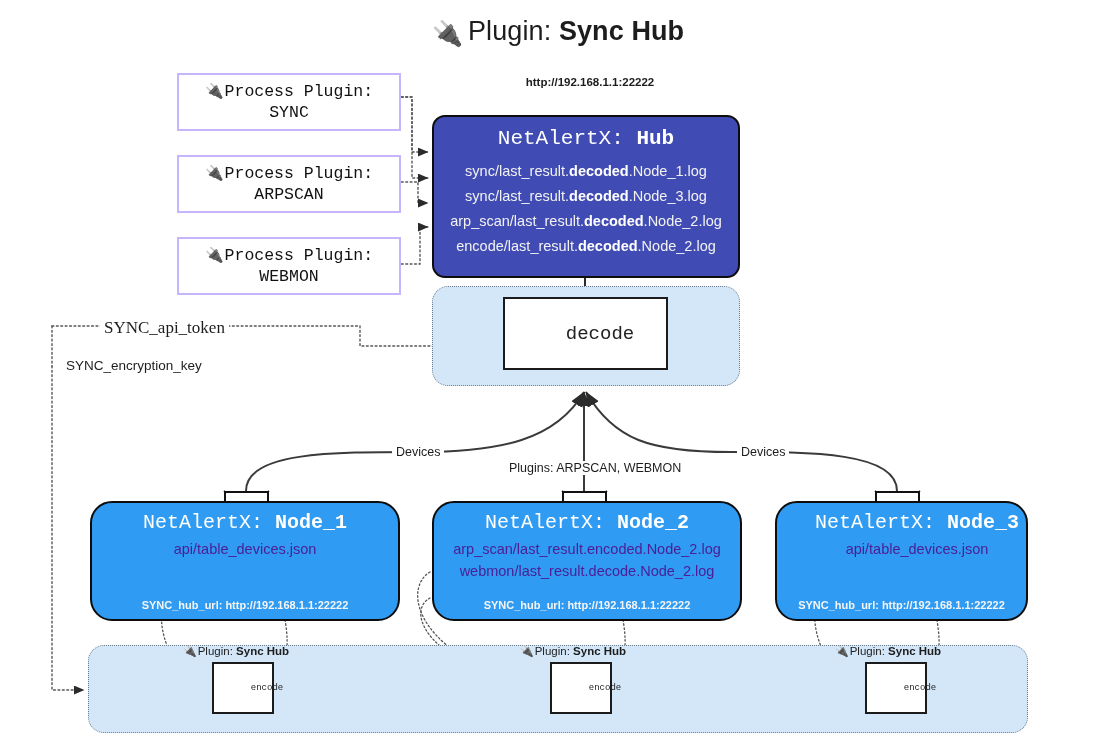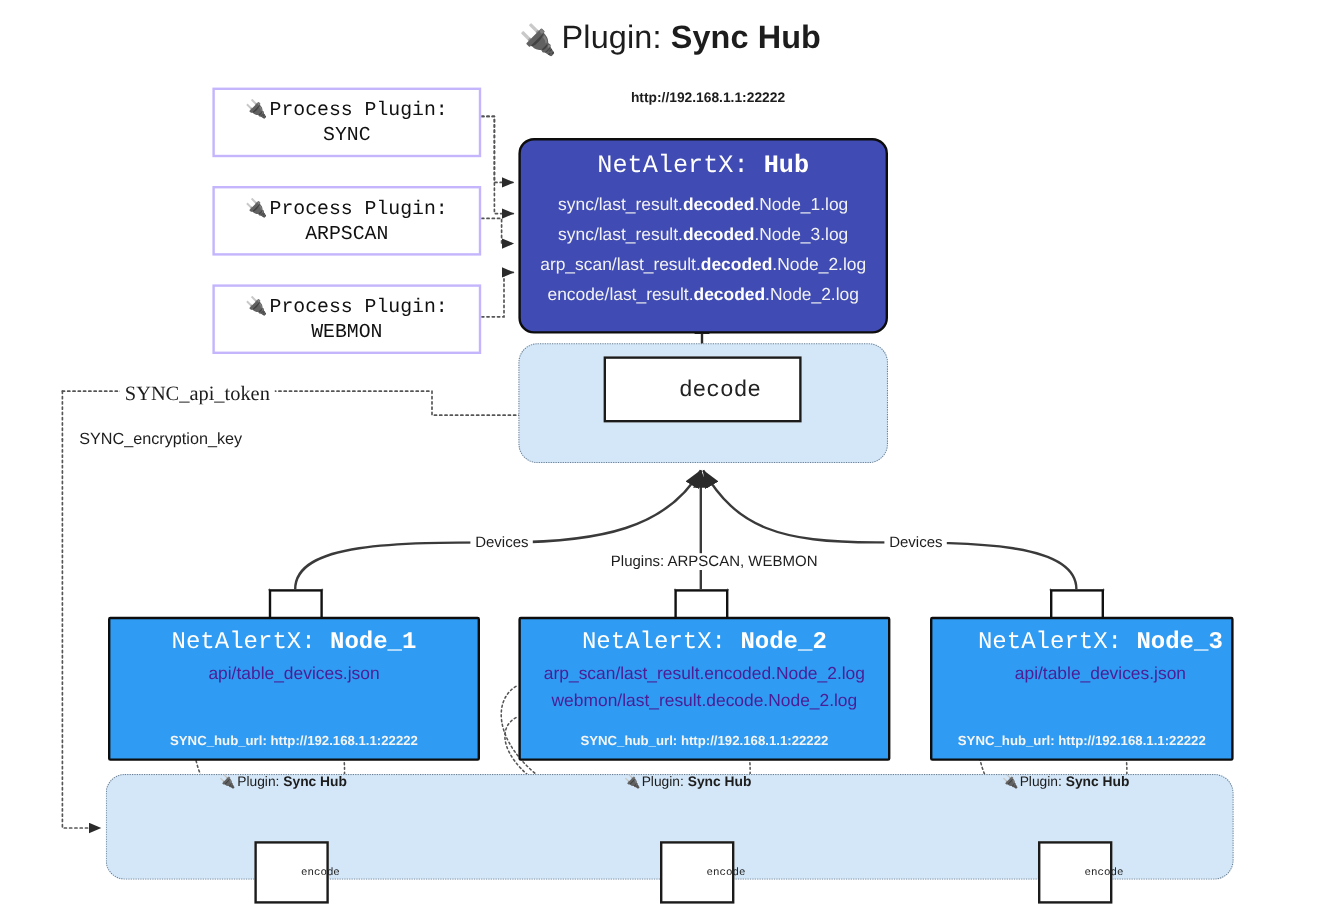--- a/index.html
+++ b/index.html
@@ -80,38 +80,38 @@
 
   .proc-node{
     position:absolute;
     background:#fff;
     border:2px solid #1b1b1b;
     box-sizing:border-box;
     display:flex;align-items:center;justify-content:center;
     font-family:"Liberation Mono",monospace;
     color:#222;
   }
-  #decode-box{left:503px;top:297px;width:165px;height:55px;font-size:19px;padding-left:29px;}
-  .encode-box{top:701px;width:62px;height:52px;font-size:9px;padding-left:48px;}
+  #decode-box{left:503px;top:297px;width:165px;height:73px;font-size:19px;padding-left:29px;}
+  .encode-box{top:662px;width:62px;height:52px;font-size:9px;padding-left:48px;}
   #encode-1{left:212px;} #encode-2{left:550px;} #encode-3{left:865px;}
 
   .encode-cap{
     position:absolute;top:645px;
     font-size:11.5px;color:#1d1d1d;white-space:nowrap;
   }
   .encode-cap .plug{font-size:11px;margin-right:1px;}
   .encode-cap .b{font-weight:bold;}
   #cap-1{left:183px;} #cap-2{left:520px;} #cap-3{left:835px;}
 
   
   .node{
-    position:absolute;top:514px;height:120px;
+    position:absolute;top:501px;height:120px;
     background:#2f9bf2;
     border:2.5px solid #0d0d0d;
-    border-radius:2px;
+    border-radius:22px;
     box-sizing:border-box;
     color:#fff;
     padding-top:8px;
   }
   #node-1{left:90px;width:310px;}
   #node-2{left:432px;width:310px;}
   #node-3{left:775px;width:253px;padding-left:31px;}
   .node-title{
     font-family:"Liberation Mono",monospace;
     font-size:20px;text-align:center;color:#fff;margin-bottom:4px;

